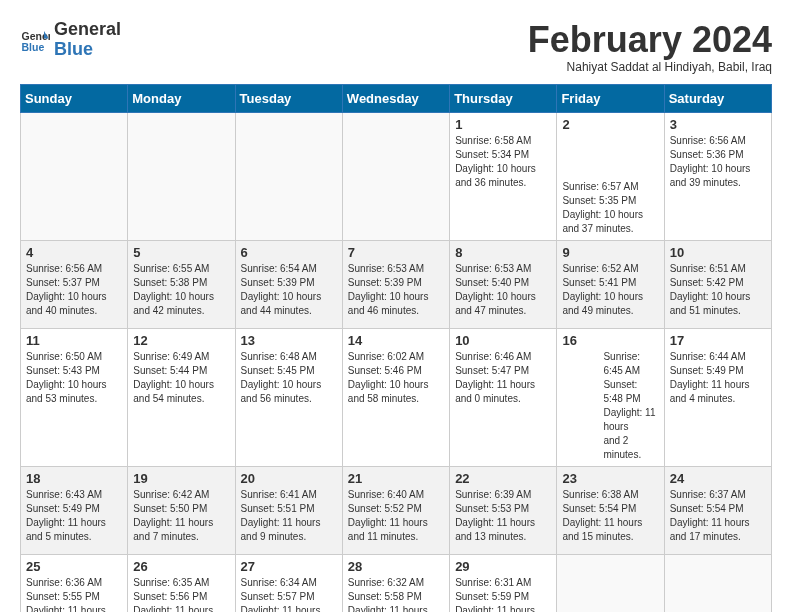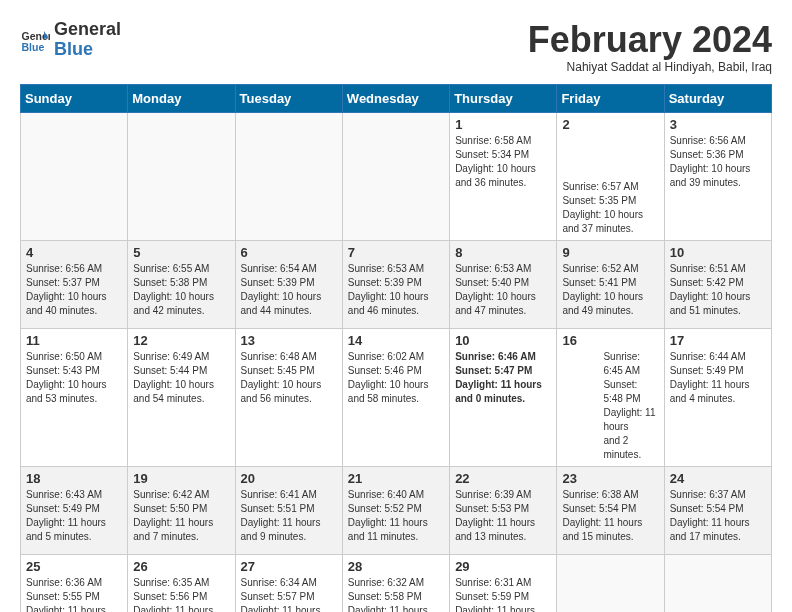--- a/index.html
+++ b/index.html
@@ -223,21 +223,21 @@
         </td>
         <td>
           <span class="day-num">14</span>
           <div class="day-info" style="white-space: pre-line;">Sunrise: 6:02 AM
 Sunset: 5:46 PM
 Daylight: 10 hours
 and 58 minutes.</div>
         </td>
         <td>
           <span class="day-num">10</span>
-          <div class="day-info" style="white-space: pre-line; font-weight: bold;">Sunrise: 6:46 AM
+          <div class="day-info" style="white-space: pre-line;">Sunrise: 6:46 AM
 Sunset: 5:47 PM
 Daylight: 11 hours
 and 0 minutes.</div>
         </td>
         <td>
           <span class="day-num">16</span>
           <div class="day-info" style="white-space: pre-line; margin-left: 41px;">Sunrise: 6:45 AM
 Sunset: 5:48 PM
 Daylight: 11 hours
 and 2 minutes.</div>

